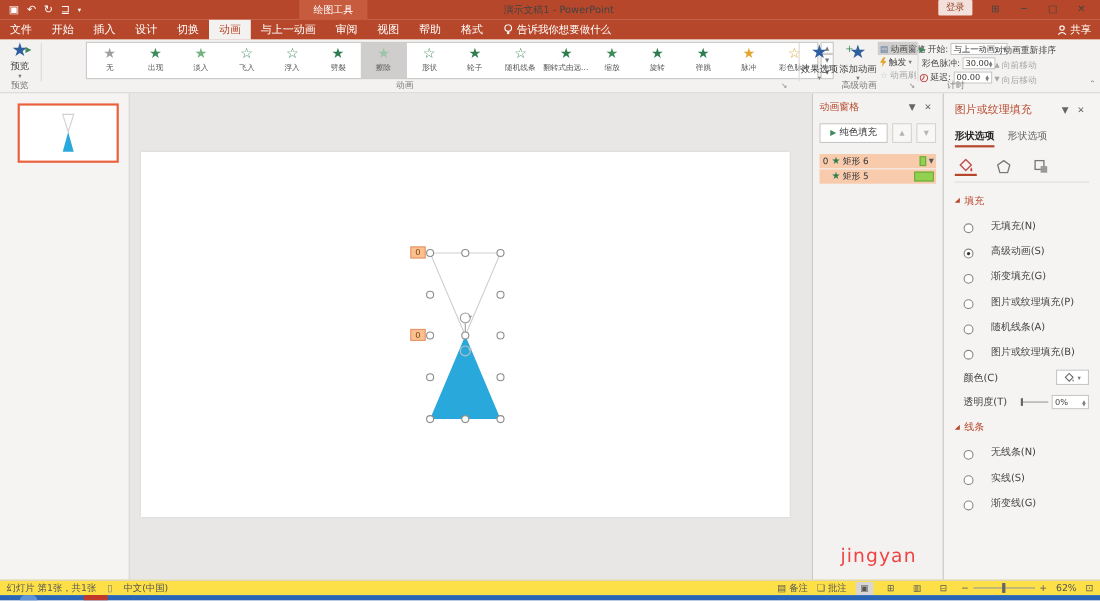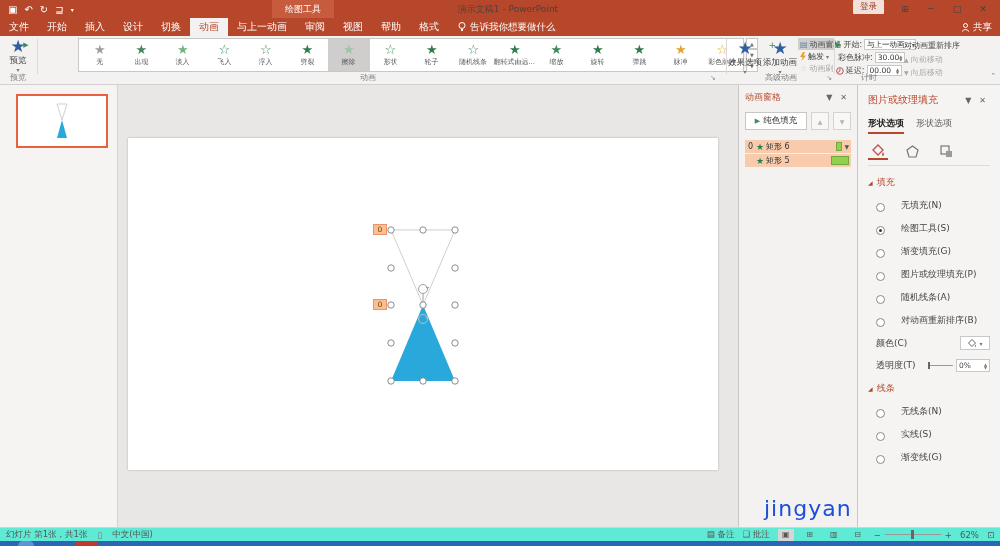--- a/index.html
+++ b/index.html
@@ -111,35 +111,35 @@
   .rb.checked:after{content:"";position:absolute;left:2px;top:2px;width:3px;height:3px;border-radius:50%;background:#333}
   .fprow{display:flex;align-items:center;margin-top:9px;margin-left:8px;color:#444}
   .fprow .sp{flex:1}
   #colorbtn{width:30px;height:14px;background:#fff;border:1px solid #C9C7C5;display:flex;align-items:center;justify-content:center;gap:2px}
   #transpctl{display:flex;align-items:center;gap:3px}
   .slider{width:24px;height:1px;background:#9a9a9a;position:relative}
   .slider .thumb{position:absolute;left:-1px;top:-3px;width:2px;height:7px;background:#666}
   #transpinput{width:34px;height:13px;background:#fff;border:1px solid #C9C7C5;display:flex;align-items:center;justify-content:space-between;padding:0 2px;font-size:7.5px}
 
   
-  #statusbar{left:0;top:527px;width:1000px;height:14px;background:#5eead4;border-top:1px solid #D5D3D1;
+  #statusbar{left:0;top:527px;width:1000px;height:14px;background:#fde047;border-top:1px solid #D5D3D1;
              display:flex;align-items:center;font-size:8.5px;color:#555;padding:0 6px;gap:10px}
   #sb-right{margin-left:auto;display:flex;align-items:center;gap:8px}
   .viewbtn{width:16px;height:12px;display:flex;align-items:center;justify-content:center;font-size:8px;color:#555}
   .viewbtn.sel{background:#D8D6D4}
   #zoomctl{display:flex;align-items:center;gap:4px}
   #zoomslider{width:56px;height:1px;background:#999;position:relative}
   #zoomslider .thumb{position:absolute;left:26px;top:-4px;width:3px;height:9px;background:#666}
 
   
   #taskbar{left:0;top:541px;width:1000px;height:5px;background:#2A66B5}
   #orb{position:absolute;left:18px;top:541px;width:16px;height:5px;border-radius:8px 8px 0 0;background:#5E93D8}
   #tbicon{position:absolute;left:76px;top:541px;width:22px;height:5px;background:#C0392B;border-radius:2px 2px 0 0}
 
-  #watermark{left:764px;top:496px;font-size:22px;color:#1d4ed8;letter-spacing:1px;z-index:5}
+  #watermark{left:764px;top:496px;font-size:17px;color:#ef4444;letter-spacing:1px;z-index:5}
 </style>
 </head>
 <body>
 
 <div id="titlebar" class="abs">
   <div class="qa">
     <span>▣</span>
     <span>↶</span>
     <span>↻</span>
     <span>⊒</span>
@@ -475,37 +475,37 @@
     <div class="sechead">
         <span class="tri">◢</span>
         <span>填充</span>
       </div>
     <label class="radio">
         <span class="rb"></span>
         <span>无填充(N)</span>
       </label>
     <label class="radio">
         <span class="rb checked"></span>
-        <span>绘图工具(S)</span>
+        <span>高级动画(S)</span>
       </label>
     <label class="radio">
         <span class="rb"></span>
         <span>渐变填充(G)</span>
       </label>
     <label class="radio">
         <span class="rb"></span>
         <span>图片或纹理填充(P)</span>
       </label>
     <label class="radio">
         <span class="rb"></span>
         <span>随机线条(A)</span>
       </label>
     <label class="radio">
         <span class="rb"></span>
-        <span>对动画重新排序(B)</span>
+        <span>图片或纹理填充(B)</span>
       </label>
 
     <div class="fprow">
       <span>颜色(C)</span>
       <span class="sp"></span>
       <span id="colorbtn">
         <svg width="10" height="10" viewBox="0 0 10 10">
             <path d="M1.5 5 L5 1.5 L8.5 5 L5 8.5 Z" fill="none" stroke="#666"></path>
             <path d="M8.5 6.5 q1.3 2 0 2.6 q-1.3 -.6 0 -2.6" fill="#666"></path>
           </svg>

